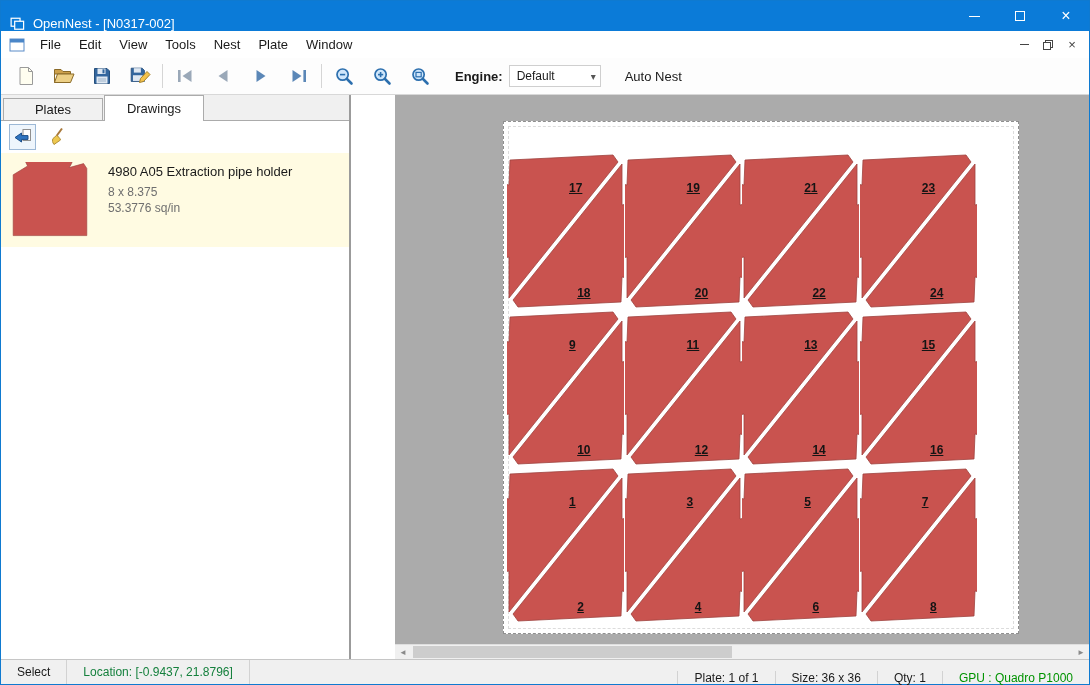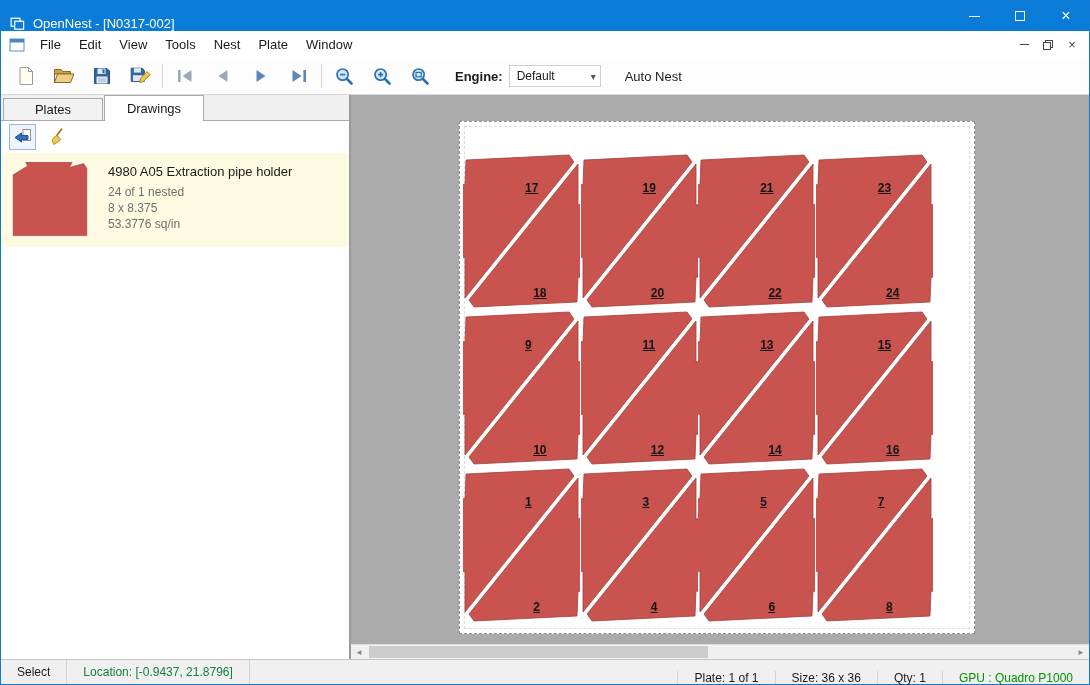--- a/index.html
+++ b/index.html
@@ -31,21 +31,21 @@
   .tb { width:34px; height:30px; display:flex; align-items:center; justify-content:center; margin-right:4px; border:1px solid transparent; }
   .tb-sep { width:1px; height:24px; background:#d5d5d5; margin:0 5px 0 1px; }
   .nav-light { color:#9aa8b8; }
   .nav-strong { color:#5b87b7; }
   .engine-label { font-weight:bold; margin:0 6px 0 14px; }
   .combo { width:92px; height:22px; background:#fff; border:1px solid #cfcfcf; display:flex; align-items:center; padding:0 4px 0 7px; font-size:12px; }
   .combo .combo-arrow { margin-left:auto; font-size:10px; color:#555; }
   .autonest { margin-left:18px; padding:3px 6px; }
 
   
-  .main { flex:1 1 auto; display:flex; min-height:0; }
+  .main { flex:1 1 auto; display:flex; min-height:0;gap:44px; }
 
   .left-panel { width:350px; flex:0 0 auto; display:flex; flex-direction:column; background:#fff; border-right:2px solid #9b9b9b; }
   .tabstrip { height:26px; background:#f0f0f0; display:flex; align-items:flex-end; padding-left:2px; border-bottom:1px solid #ababab; flex:0 0 auto; }
   .tab { height:22px; min-width:100px; display:flex; align-items:center; justify-content:center; background:#f1f1f1; border:1px solid #ababab; border-bottom:none; margin-right:1px; font-size:13px; }
   .tab.active { height:26px; background:#fff; margin-bottom:-1px; position:relative; z-index:2; }
   .panel-body { flex:1 1 auto; background:#fff; overflow:hidden; }
   .panel-toolbar { height:32px; display:flex; align-items:center; gap:8px; padding:0 8px; }
   .ptb { width:27px; height:26px; display:flex; align-items:center; justify-content:center; border:1px solid transparent; }
   .ptb.framed { border-color:#9cb8d6; background:#eef5fc; }
   .drawing-item { background:#fffbe2; display:flex; gap:18px; padding:9px 10px 9px 9px; min-height:92px; }
@@ -242,21 +242,20 @@
           </span>
         </div>
         <div class="drawing-item">
           <span class="thumb-wrap">
             <svg viewBox="0 0 100 95" width="80" height="76">
               <path class="part" d="M4 92 V16 L22 5 A31 31 0 1 1 74 7 L92 2 L96 8 V92 Z"></path>
             </svg>
           </span>
           <span class="item-text">
             <div class="item-title">4980 A05 Extraction pipe holder</div>
-            <div class="item-line">24 of 1 nested</div>
             <div class="item-line">8 x 8.375</div>
             <div class="item-line">53.3776 sq/in</div>
           </span>
         </div>
       </div>
     </div>
 
     <div class="canvas">
       <div class="plate">
         <div class="blocks">

